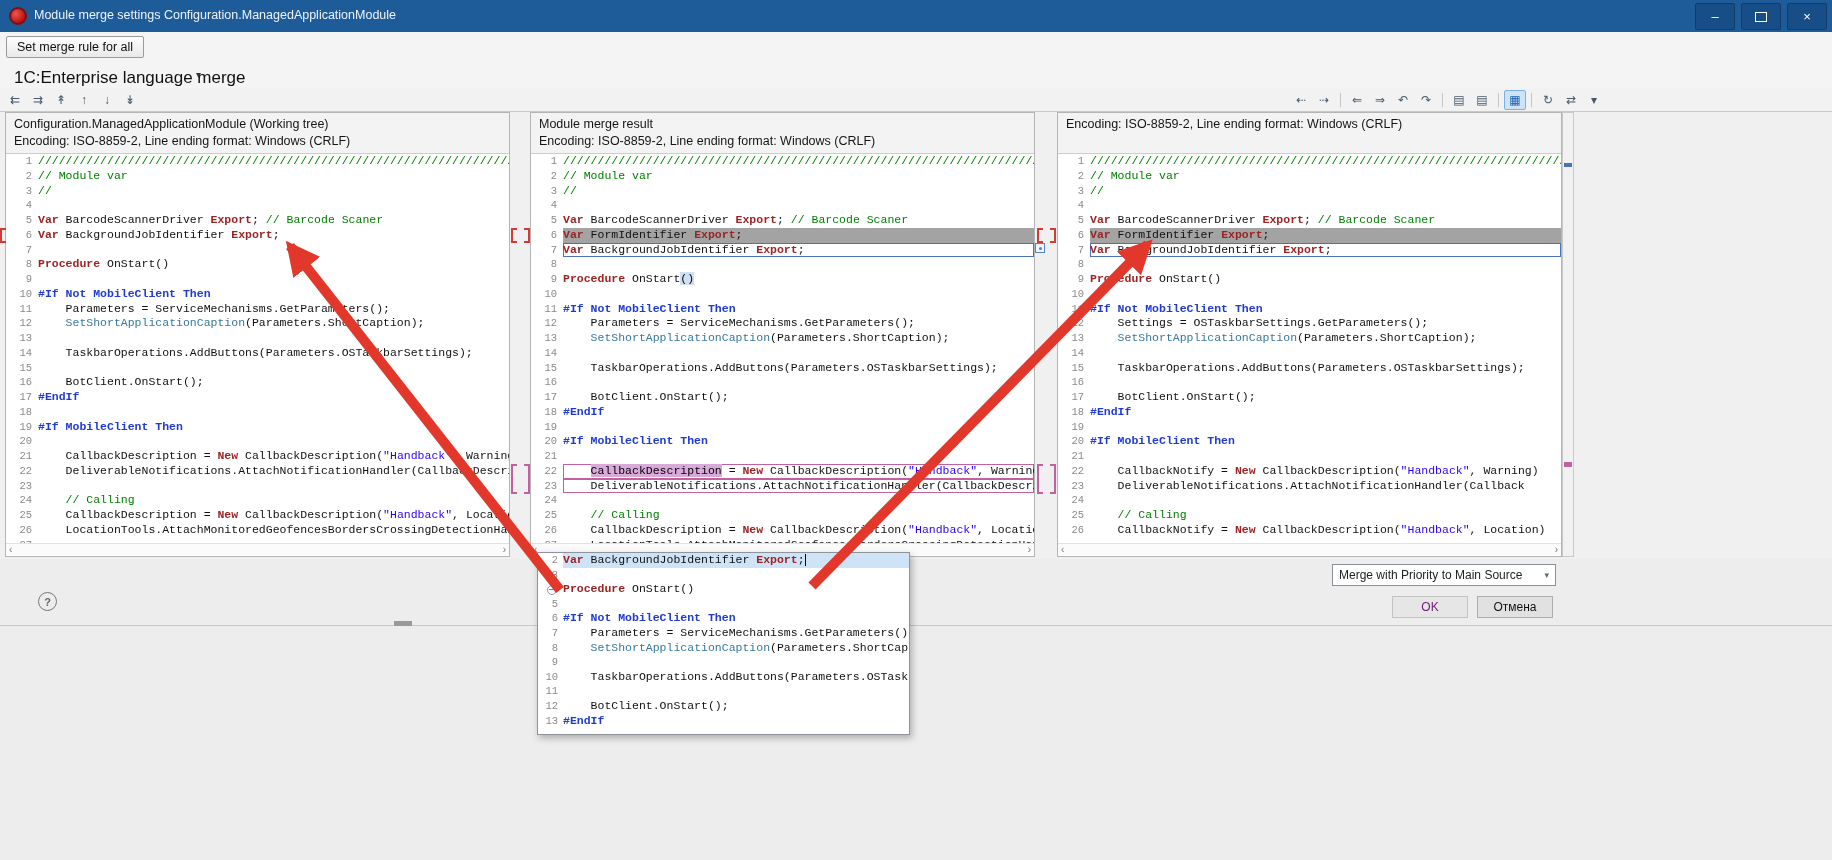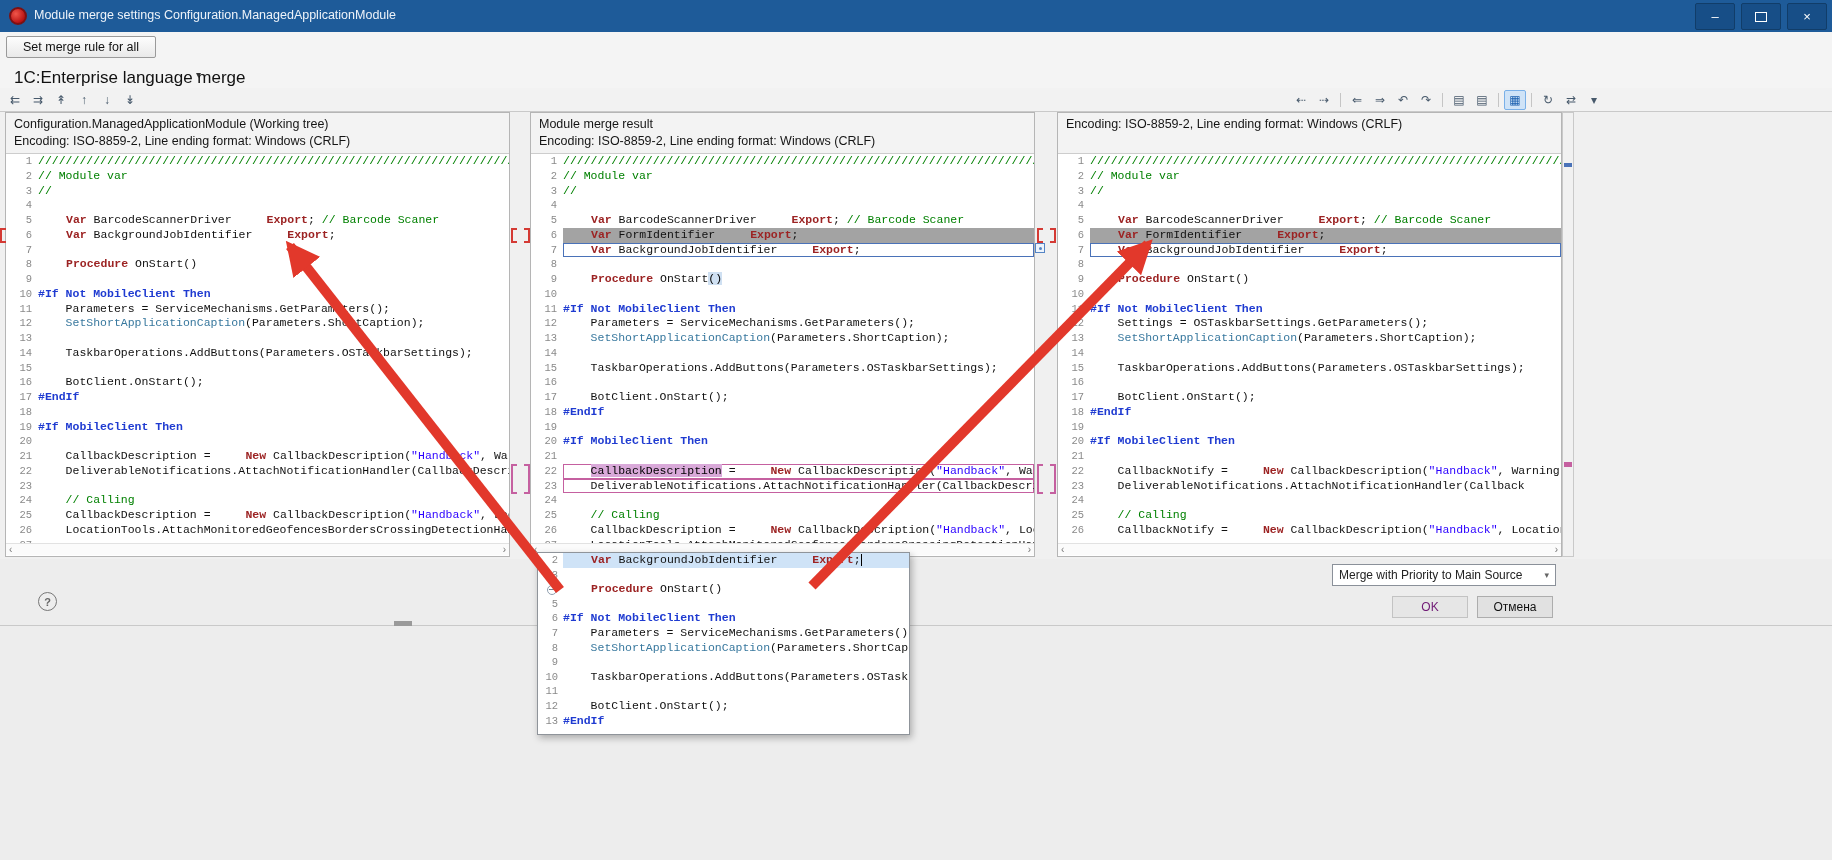--- a/index.html
+++ b/index.html
@@ -10,21 +10,21 @@
   .appicon{position:absolute;left:9px;top:7px;width:18px;height:18px;border-radius:50%;
            background:radial-gradient(circle at 35% 35%, #f0564a, #b81212 72%);border:2px solid #7c1113;box-sizing:border-box;}
   .wtitle{position:absolute;left:34px;top:8px;font-size:12.5px;color:#eef3f9;}
   .winbtns{position:absolute;right:5px;top:3px;display:flex;gap:6px;}
   .wbtn{width:38px;height:25px;background:#174e87;border:1px solid #113d69;border-radius:2px;color:#fff;
         display:flex;align-items:center;justify-content:center;font-size:13px;cursor:default;}
   .maxbox{display:inline-block;width:10px;height:8px;border:1px solid #fff;}
 
   
   .row2{position:absolute;left:0;top:32px;width:1832px;height:30px;background:#f4f4f4;border-bottom:1px solid #e2e2e2;}
-  .rulebtn{position:absolute;left:6px;top:4px;height:22px;padding:0 16px;background:linear-gradient(#fdfdfd,#e9e9e9);
+  .rulebtn{position:absolute;left:6px;top:4px;height:22px;padding:0 10px;background:linear-gradient(#fdfdfd,#e9e9e9);
            border:1px solid #9a9a9a;border-radius:2px;font-size:12.5px;color:#111;display:flex;align-items:center;box-sizing:border-box;}
   .combo{position:absolute;background:#fff;border:1px solid #8a9099;font-size:12px;color:#222;display:flex;align-items:center;
          padding:0 6px;box-sizing:border-box;}
   .combo .ccaret{margin-left:auto;color:#666;font-size:9px;padding-left:6px;}
   .combo2{left:144px;top:36px;width:168px;height:22px;}
   .row3{position:absolute;left:0;top:62px;width:1832px;height:26px;background:#f4f4f4;}
   .sec-label{position:absolute;left:14px;top:6px;font-size:17px;color:#111;border-bottom:1px solid #8a8a8a;padding-bottom:1px;}
   .sec-caret{position:absolute;left:196px;top:7px;font-size:10px;color:#333;}
   .iconbar{position:absolute;left:0;top:88px;width:1832px;height:24px;background:#f2f2f2;border-bottom:1px solid #c9c9c9;box-sizing:border-box;}
   .icons{position:absolute;top:2px;display:flex;align-items:center;gap:1px;}
@@ -39,21 +39,21 @@
   .panel{position:absolute;top:0;width:505px;height:445px;background:#fff;border:1px solid #b5b5b5;box-sizing:border-box;}
   .phead{height:41px;background:#f3f3f3;border-bottom:1px solid #cdcdcd;padding:3px 8px;box-sizing:border-box;}
   .pt,.pe{font-size:12.5px;line-height:17px;color:#151515;white-space:nowrap;overflow:hidden;}
   .pcode{position:relative;height:389px;background:#fff;overflow:hidden;
          font-family:"Liberation Mono","DejaVu Sans Mono",monospace;font-size:11.5px;line-height:14.75px;}
   .pscroll{height:11px;border-top:1px solid #e2e2e2;background:#fbfbfb;display:flex;justify-content:space-between;
            align-items:center;padding:0 3px;font-size:10px;color:#777;font-family:"Liberation Sans",sans-serif;}
   .cl{display:flex;height:14.75px;position:relative;}
   .ln{flex:0 0 26px;text-align:right;padding-right:6px;color:#8a8a8a;font-size:10.5px;line-height:14.75px;}
   .cd{flex:1;position:relative;min-width:0;white-space:pre;overflow:hidden;}
-  .sk{color:#9c2323;font-weight:bold;margin-left:28px;}
+  .sk{color:#9c2323;font-weight:bold;}
   .sc{color:#008000;}
   .sp{color:#1f3bd1;font-weight:bold;}
   .ss{color:#2a00ff;}
   .sm{color:#38789e;}
   .st{color:#111;}
   .so{background:#d9a9d9;}
   .sb{background:#cfe0f2;}
   .cd.bg-add{background:#a3a3a3;}
   .cd.box-cur{box-shadow:inset 0 0 0 1px #4a72b8;}
   .cd.box-conflict{box-shadow:inset 0 0 0 1px #c560a0;}

